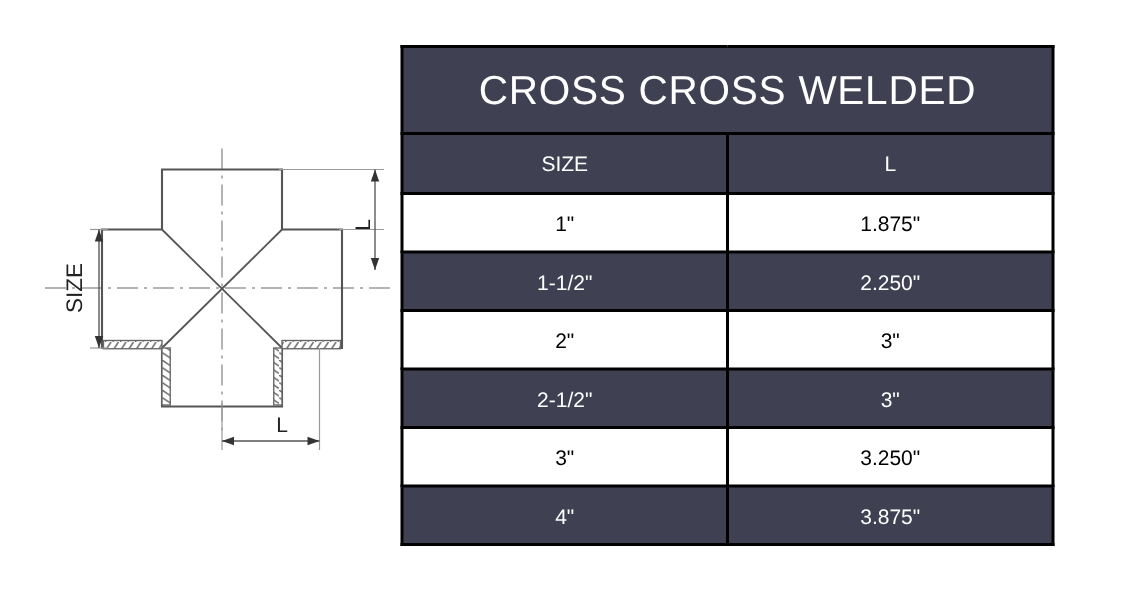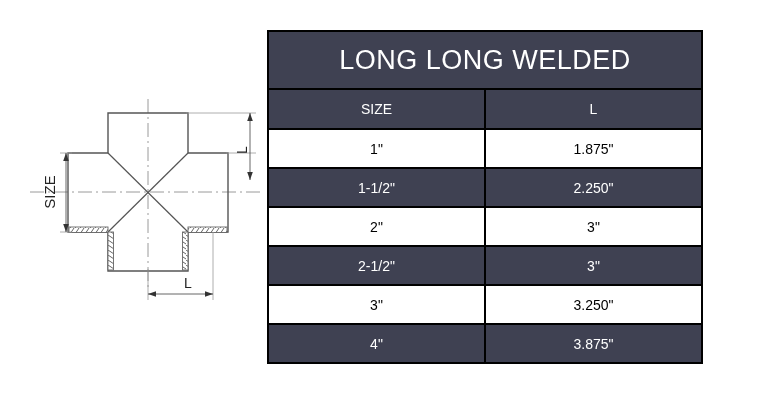--- a/index.html
+++ b/index.html
@@ -168,21 +168,21 @@
 
       <text x="188" y="288" fill="#222222" font-family="Liberation Sans, sans-serif" font-size="14" text-anchor="middle">L</text>
     </g>
 
   </svg>
 </div>
 
 <table id="spec-table">
   <tbody>
     <tr>
-      <td class="title-cell" colspan="2">LONG LONG WELDED</td>
+      <td class="title-cell" colspan="2">CROSS CROSS WELDED</td>
     </tr>
     <tr>
       <td class="header-cell col-size">SIZE</td>
       <td class="header-cell col-l">L</td>
     </tr>
     <tr class="row-light">
       <td class="data-cell col-size">1"</td>
       <td class="data-cell col-l">1.875"</td>
     </tr>
     <tr class="row-dark">

